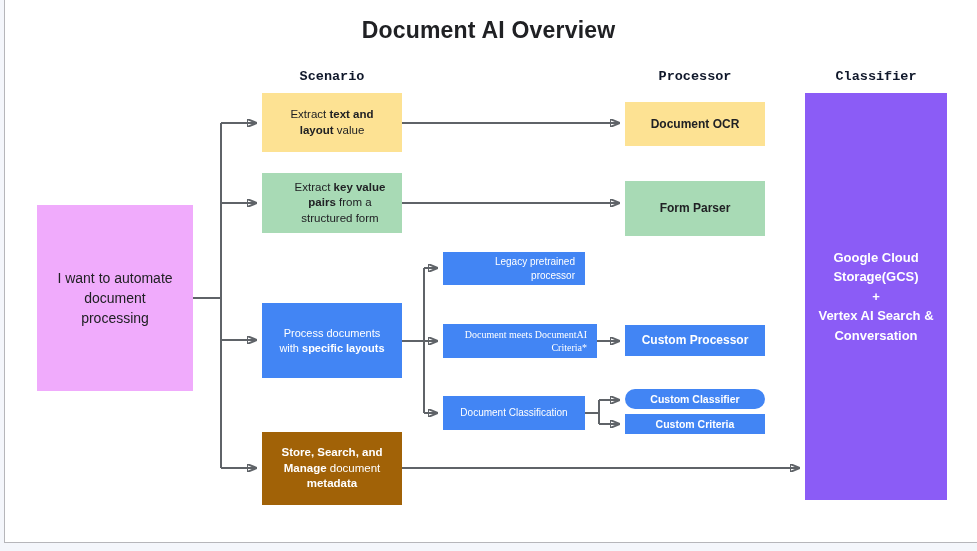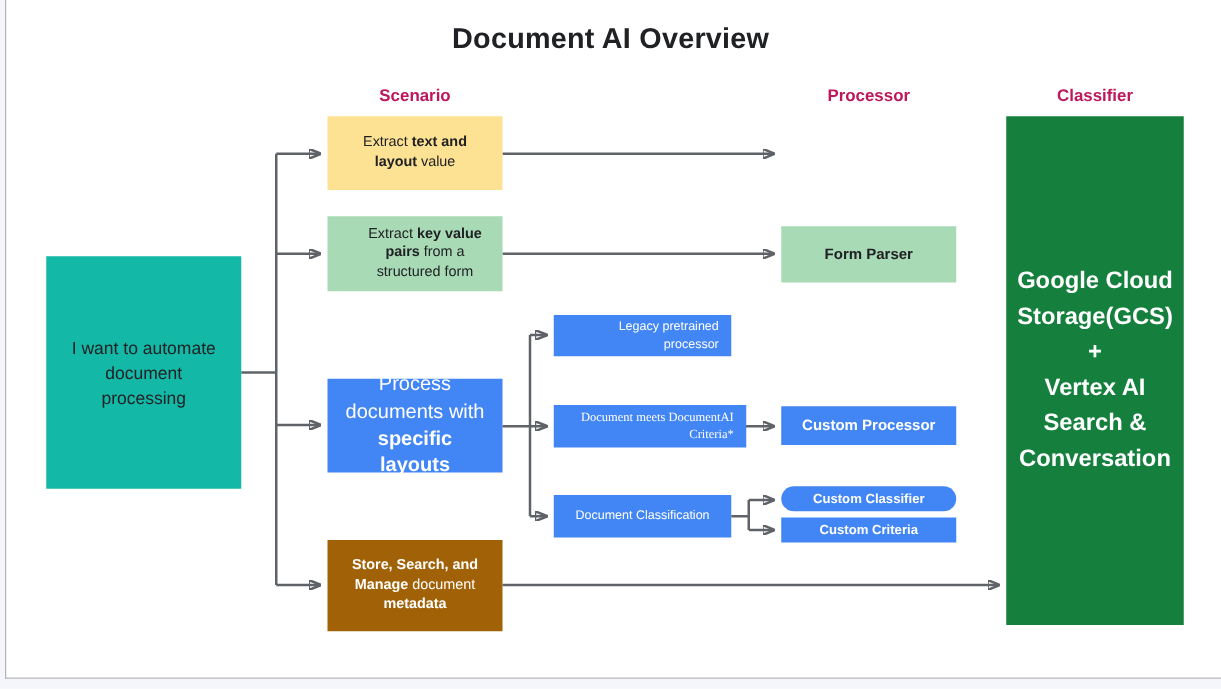--- a/index.html
+++ b/index.html
@@ -18,33 +18,33 @@
     border-left:1px solid #b6b6ba;
     border-bottom:1px solid #b6b6ba;
   }
   .title {
     position:absolute; left:0; top:17px; width:977px;
     text-align:center; font-size:23px; font-weight:600;
     letter-spacing:.2px; color:#202124;
   }
   .hdr {
     position:absolute; top:69px; transform:translateX(-50%);
-    font-size:13.5px; font-weight:700; color:#be185d; white-space:nowrap;
+    font-size:13.5px; font-weight:700; color:#0f172a; white-space:nowrap;font-family:Liberation Mono, monospace;
   }
   .bx {
     position:absolute; display:flex; align-items:center; justify-content:center;
     text-align:center; line-height:1.35;
   }
-  .gray   { background:#14b8a6; color:#202124; font-size:14px; line-height:1.45; padding:0 20px; }
+  .gray   { background:#f0abfc; color:#202124; font-size:14px; line-height:1.45; padding:0 20px; }
   .yellow { background:#fde293; color:#202124; font-size:11.5px; padding:0 14px; }
   .green  { background:#a8dab5; color:#202124; font-size:11.5px; padding:0 12px; }
   .blue   { background:#4285f4; color:#ffffff; }
   .dkblue { background:#a16207; color:#ffffff; }
-  .repo   { background:#15803d; color:#ffffff; font-size:19px; font-weight:700; line-height:1.5; padding:0 12px; flex-direction:column; }
-  .scen-blue { font-size:16px; padding:0 12px; }
+  .repo   { background:#8b5cf6; color:#ffffff; font-size:13px; font-weight:700; line-height:1.5; padding:0 12px; flex-direction:column; }
+  .scen-blue { font-size:11px; padding:0 12px; }
   .proc   { font-size:12px; font-weight:700; }
   .mid    { font-size:10px; padding:16px 10px;text-align:right; }
   .midsm  { font-size:10.5px; font-weight:700; }
   .store  { font-size:11.5px; padding:0 12px; }
   b { font-weight:700; }
   svg.wires { position:absolute; left:0; top:0; width:977px; height:551px; pointer-events:none; }
   svg.wires path { stroke:#5f6368; stroke-width:2; fill:none; }
   .repo .plus { font-weight:700; }
 </style>
 </head>
@@ -109,22 +109,25 @@
   </div>
 
   <div class="bx blue mid" style="left:443px; top:324px; width:154px; height:34px;font-family:Liberation Serif, serif;">
     <span>Document meets DocumentAI Criteria*</span>
   </div>
 
   <div class="bx blue mid" style="left:443px; top:396px; width:142px; height:34px;">
     <span>Document Classification</span>
   </div>
 
+  <div class="bx yellow proc" style="left:625px; top:102px; width:140px; height:44px;">
+    <span>Document OCR</span>
+  </div>
 
-  <div class="bx green proc" style="left:625px; top:181px; width:140px; height:45px;">
+  <div class="bx green proc" style="left:625px; top:181px; width:140px; height:55px;">
     <span>Form Parser</span>
   </div>
 
   <div class="bx blue proc" style="left:625px; top:325px; width:140px; height:31px;">
     <span>Custom Processor</span>
   </div>
 
   <div class="bx blue midsm" style="left:625px; top:389px; width:140px; height:20px;border-radius:10px;">
     <span>Custom Classifier</span>
   </div>

